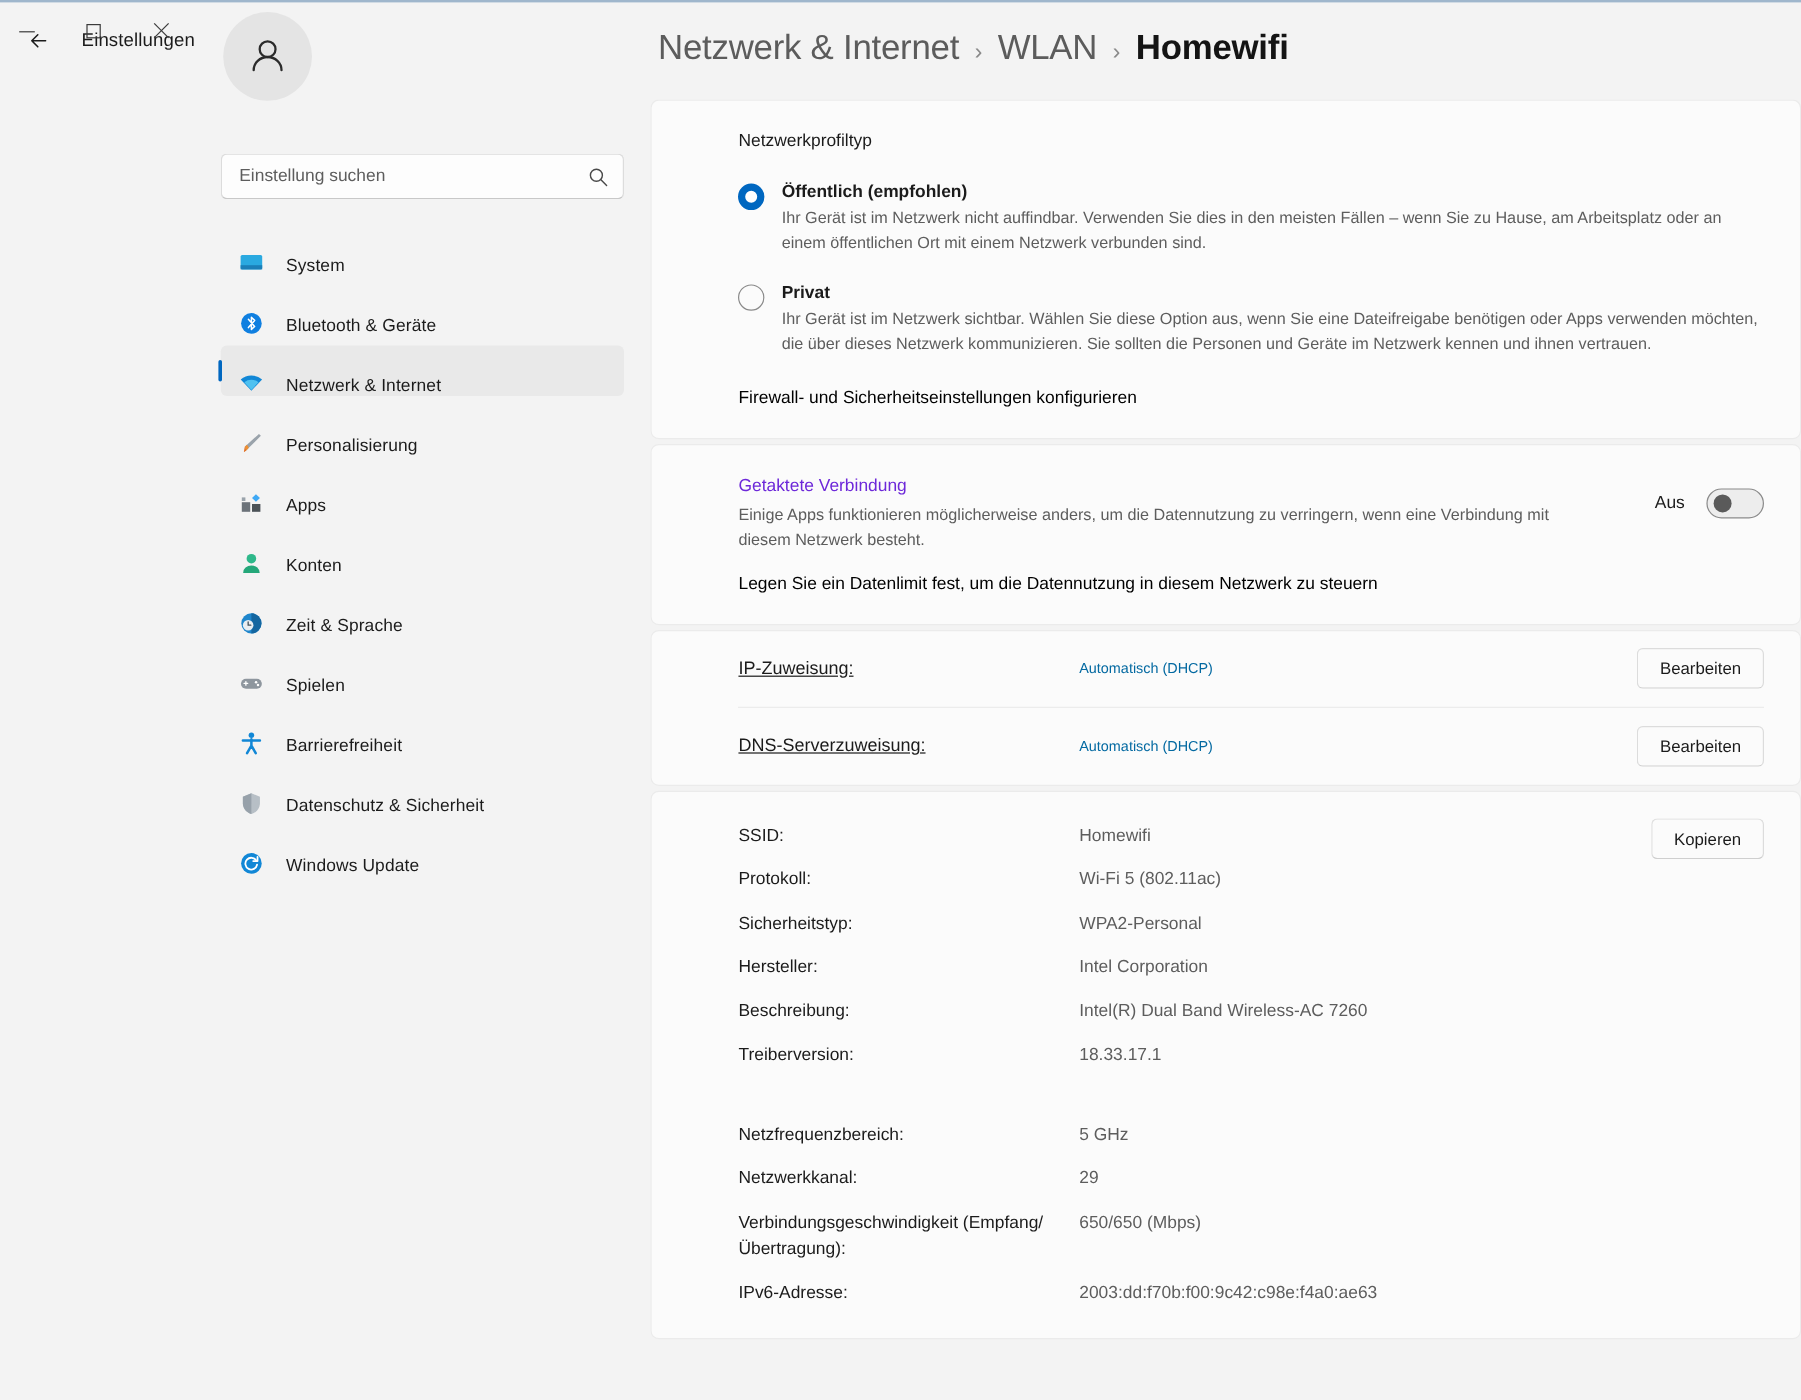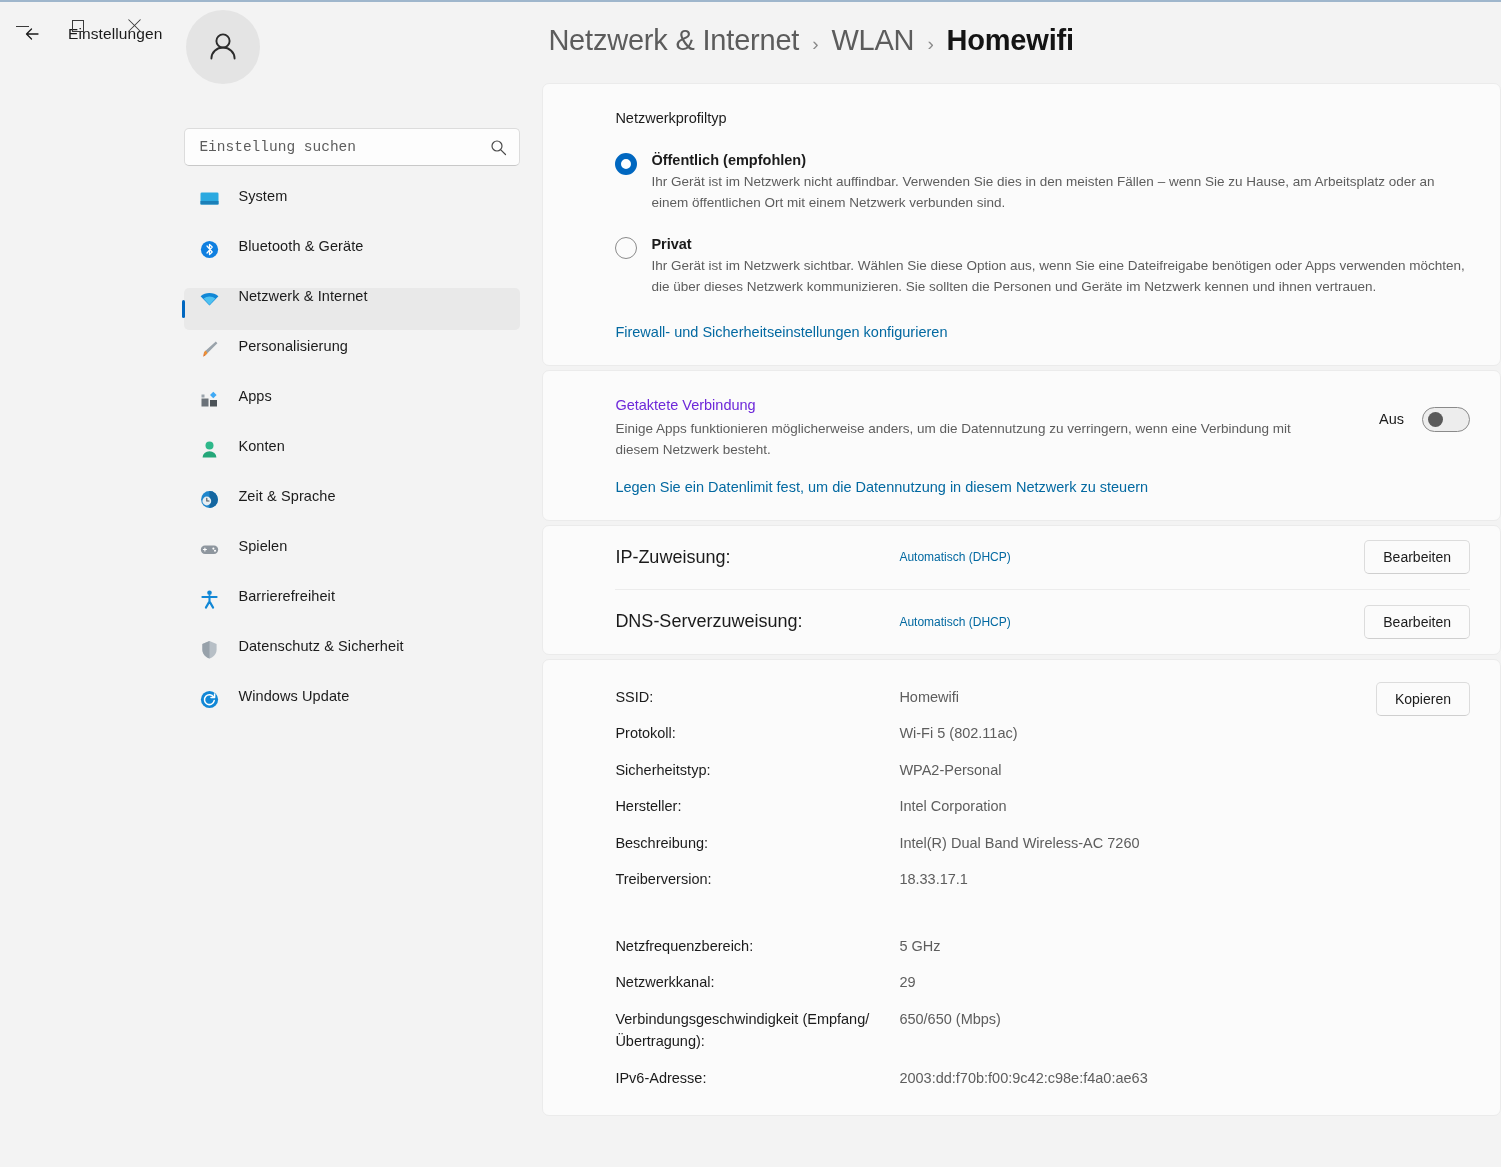--- a/index.html
+++ b/index.html
@@ -63,27 +63,27 @@
     display: flex; align-items: center; justify-content: center;
   }
   .search-box {
     margin-top: 44px; height: 38px; background: #fdfdfd;
     border: 1px solid #dcdcdc; border-bottom: 1px solid #c8c8c8;
     border-radius: 5px; display: flex; align-items: center;
     padding: 0 12px 0 14px; cursor: text;
   }
   .search-box input {
     flex: 1; border: none; outline: none; background: transparent;
-    font-family: Liberation Mono, monospace; font-size: 14.5px; color: #1b1b1b;
+    font-family: Liberation Sans, sans-serif; font-size: 14.5px; color: #1b1b1b;
   }
   .search-box input::placeholder { color: #5d5d5d; }
   .nav { margin-top: 22px; }
   .nav-item {
     position: relative; height: 42px; margin-bottom: 8px;
-    display: flex; align-items: flex-start; border-radius: 5px;
+    display: flex; align-items: flex-end; border-radius: 5px;
     padding-left: 12px; cursor: pointer;
   }
   .nav-item.selected { background: #e9e9e9; }
   .nav-item.selected::before {
     content: ""; position: absolute; left: -2px; top: 50%;
     transform: translateY(-50%);
     width: 3px; height: 18px; border-radius: 2px; background: #0067c0;
   }
   .nav-icon {
     width: 26px; height: 22px; flex: 0 0 26px;
@@ -122,21 +122,21 @@
   }
   .radio.checked {
     border: 6px solid #0067c0; background: #ffffff;
     box-shadow: 0 0 0 0 transparent;
   }
   .radio-body { flex: 1; }
   .radio-title { font-size: 14.5px; color: #1b1b1b; font-weight: bold; margin-bottom: 4px; }
   .radio-desc { font-size: 13.5px; color: #5d5d5d; line-height: 1.55; max-width: 920px; }
 
   .link {
-    display: inline-block; font-size: 14.5px; color: #0369a1;
+    display: inline-block; font-size: 14.5px; color: #000000;
     text-decoration: none; cursor: pointer; margin-top: 18px;
   }
 
   .metered-row { display: flex; align-items: flex-start; }
   .metered-text { flex: 1; }
   .metered-title { font-size: 14.5px; color: #6d28d9; margin-bottom: 5px; }
   .metered-desc { font-size: 13.5px; color: #5d5d5d; line-height: 1.6; max-width: 700px; }
   .toggle-wrap { display: flex; align-items: center; padding-top: 10px; margin-left: 24px; }
   .toggle-state { font-size: 14.5px; color: #1b1b1b; margin-right: 18px; }
   .toggle {
@@ -148,21 +148,21 @@
     position: absolute; width: 15px; height: 15px; border-radius: 50%;
     background: #5a5a5a; top: 4px; left: 5px;
   }
 
   .kv-card { padding: 0 30px 0 72px; }
   .kv-row {
     display: flex; align-items: center; min-height: 64px;
     border-bottom: 1px solid #ececec; position: relative;
   }
   .kv-row:last-child { border-bottom: none; }
-  .kv-key { width: 284px; flex: 0 0 284px; font-size: 18px; color: #1b1b1b; }
+  .kv-key { width: 284px; flex: 0 0 284px; font-size: 15px; color: #1b1b1b; text-decoration: underline; }
   .kv-val { flex: 1; font-size: 12px; color: #0369a1; }
   .btn {
     background: #fbfbfb; border: 1px solid #dcdcdc;
     border-bottom-color: #cfcfcf; border-radius: 5px;
     padding: 8px 18px; font-family: inherit; font-size: 14px;
     color: #1b1b1b; cursor: pointer; white-space: nowrap;
   }
 
   .detail-card { padding: 26px 30px 26px 72px; position: relative; }
   .detail-row { display: flex; align-items: flex-start; margin-bottom: 14px; }

